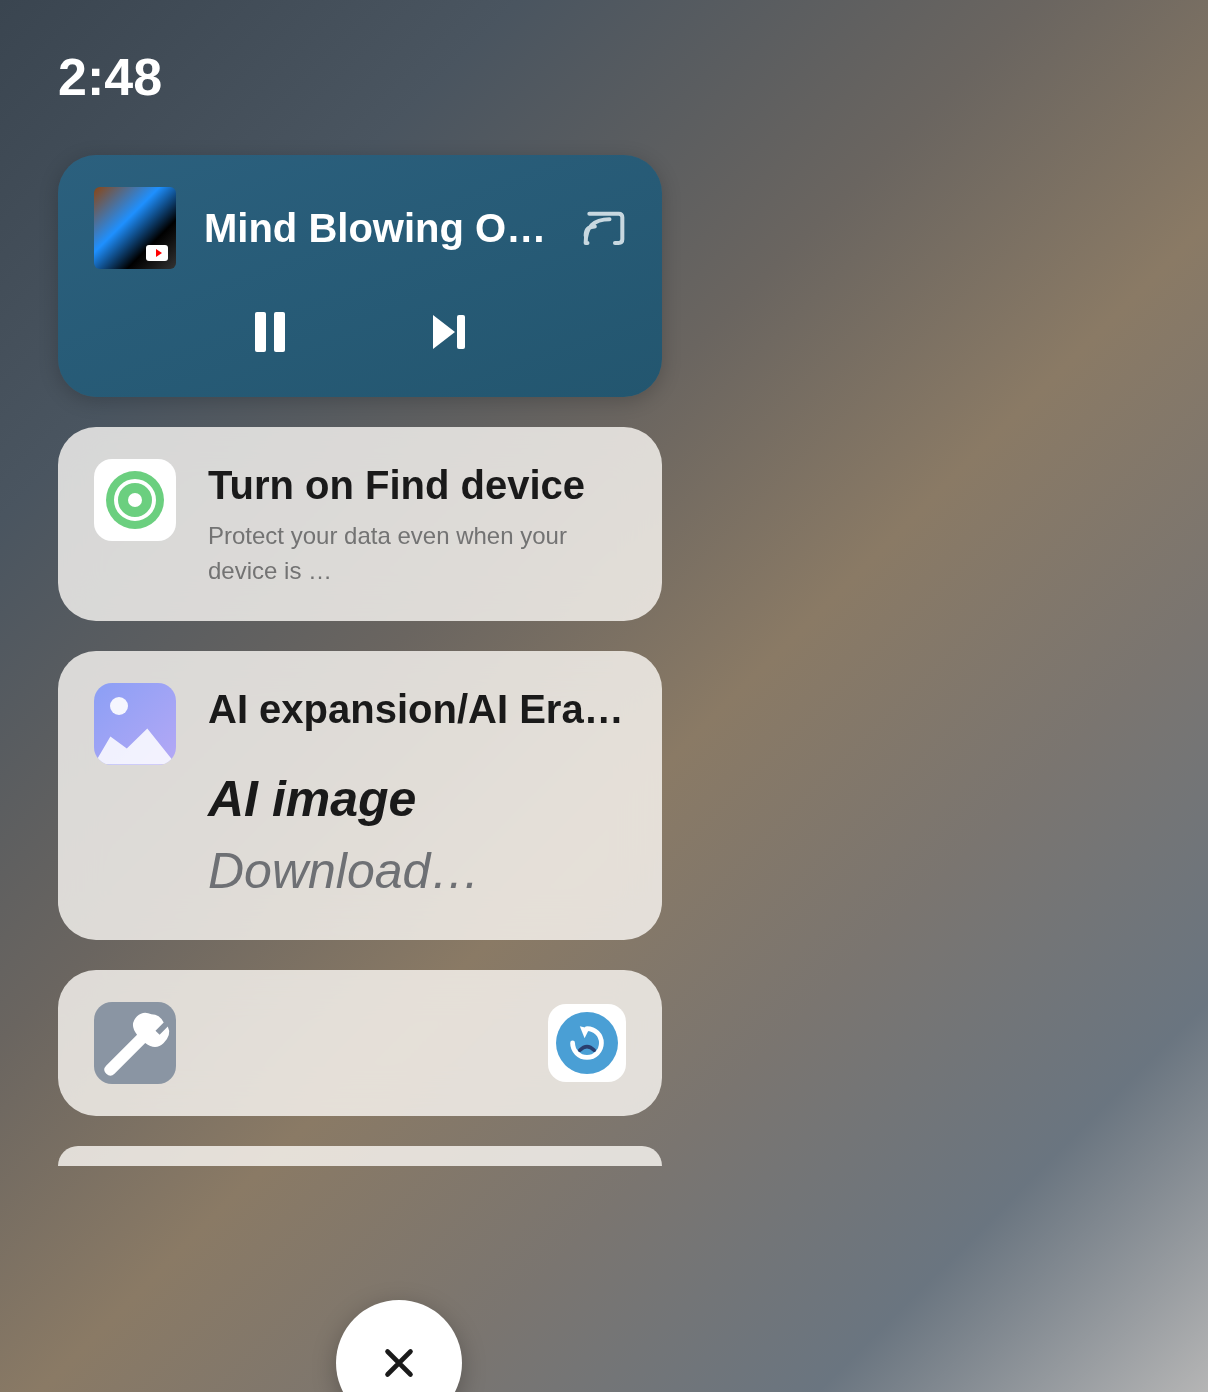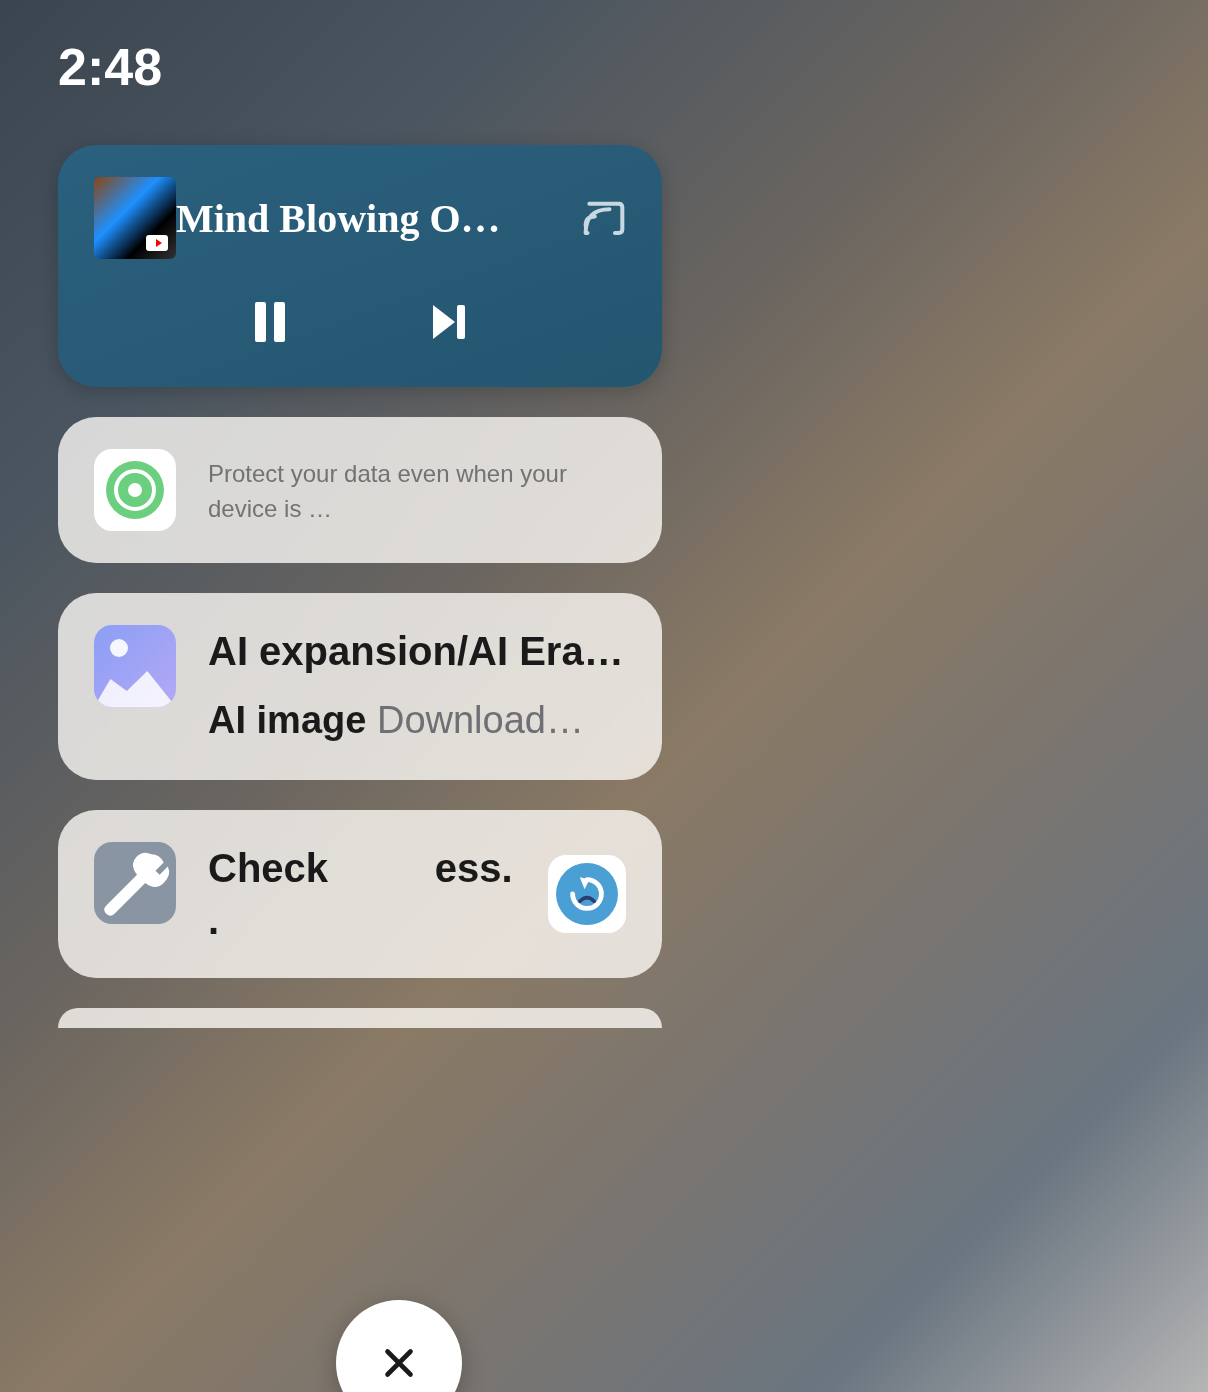--- a/index.html
+++ b/index.html
@@ -11,21 +11,21 @@
 body {
   width: 1208px;
   height: 1392px;
   font-family: -apple-system, BlinkMacSystemFont, 'Segoe UI', sans-serif;
   background: linear-gradient(135deg, #3a4550 0%, #4a5560 20%, #6a6560 40%, #8a7a65 55%, #7a7570 70%, #6a7580 85%, #b5b5b5 100%);
   position: relative;
   overflow: hidden;
 }
 
 .panel-container {
-  padding: 37px 58px 0 58px;
+  padding: 47px 58px 0 58px;
   width: 720px;
 }
 
 .status-header {
   margin-bottom: 48px;
 }
 
 .time {
   color: #fff;
   font-size: 52px;
@@ -47,21 +47,21 @@
 }
 
 .media-card {
   background: linear-gradient(160deg, #2b607e 0%, #23566f 100%);
   box-shadow: 0 4px 20px rgba(0,0,0,0.2);
 }
 
 .media-row {
   display: flex;
   align-items: center;
-  font-family: Liberation Serif, serif;
+  gap: 28px;
 }
 
 .media-thumbnail {
   width: 82px;
   height: 82px;
   border-radius: 6px;
   background: linear-gradient(135deg, #8b4513 0%, #1e90ff 40%, #000 70%, #333 100%);
   position: relative;
   flex-shrink: 0;
 }
@@ -241,24 +241,25 @@
 .notif-body {
   color: #737373;
   font-size: 24px;
   font-weight: 400;
   line-height: 1.45;
   margin-top: 8px;
 }
 
 .notif-body-dual {
   color: #6e7074;
-  font-size: 38px;
+  font-size: 50px;
   font-weight: 400;
   line-height: 1.45;
-  margin-top: 16px;
+  margin-top: 28px;
+  font-style: italic;
 }
 
 .notif-body-prefix {
   color: #1a1a1a;
   font-weight: 600;
 }
 
 .right-icon {
   align-self: center;
 }
@@ -318,20 +319,21 @@
         </svg>
       </div>
     </div>
   </div>
 
   <div class="card notif-card">
     <div class="notif-icon find-icon-bg">
       <div class="find-icon-inner"></div>
     </div>
     <div class="notif-content">
+      <div class="notif-title">Turn on Find device</div>
       <div class="notif-body">Protect your data even when your device is …</div>
     </div>
   </div>
 
   <div class="card notif-card">
     <div class="notif-icon gallery-icon-bg">
       <div class="gallery-sun"></div>
       <div class="gallery-mountain"></div>
     </div>
     <div class="notif-content">
@@ -342,23 +344,20 @@
     </div>
   </div>
 
   <div class="card notif-card">
     <div class="notif-icon wrench-icon-bg">
       <svg viewBox="0 0 40 40" fill="#fff">
         <path d="M28 6 Q32 6 34 10 L30 14 L32 16 L36 12 Q38 16 34 20 Q30 24 25 20 L10 35 Q8 37 6 35 Q4 33 6 31 L21 16 Q17 11 21 7 Q24 4 28 6 Z"></path>
       </svg>
     </div>
     <div class="notif-content">
-      <div class="notif-title">
-        <span>Check</span><span style="visibility:hidden">XXXX</span><span>ess. .</span>
-      </div>
     </div>
     <div class="notif-icon refresh-icon-bg right-icon">
       <div class="refresh-icon-inner">
         <svg viewBox="0 0 40 40" width="48" height="48">
           <path d="M20 8 A12 12 0 1 1 8 20" fill="none" stroke="#fff" stroke-width="4" stroke-linecap="round"></path>
           <path d="M14 6 L22 8 L18 16 Z" fill="#fff"></path>
           <path d="M14 26 Q20 20 26 26" fill="none" stroke="#2a3f6f" stroke-width="3" stroke-linecap="round"></path>
         </svg>
       </div>
     </div>

